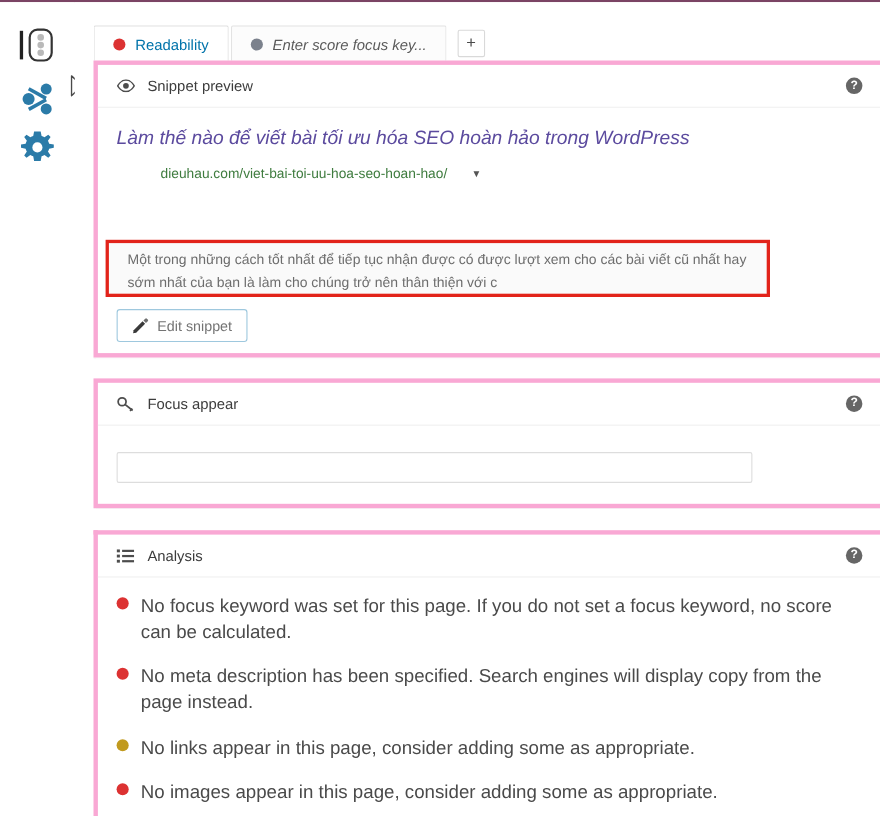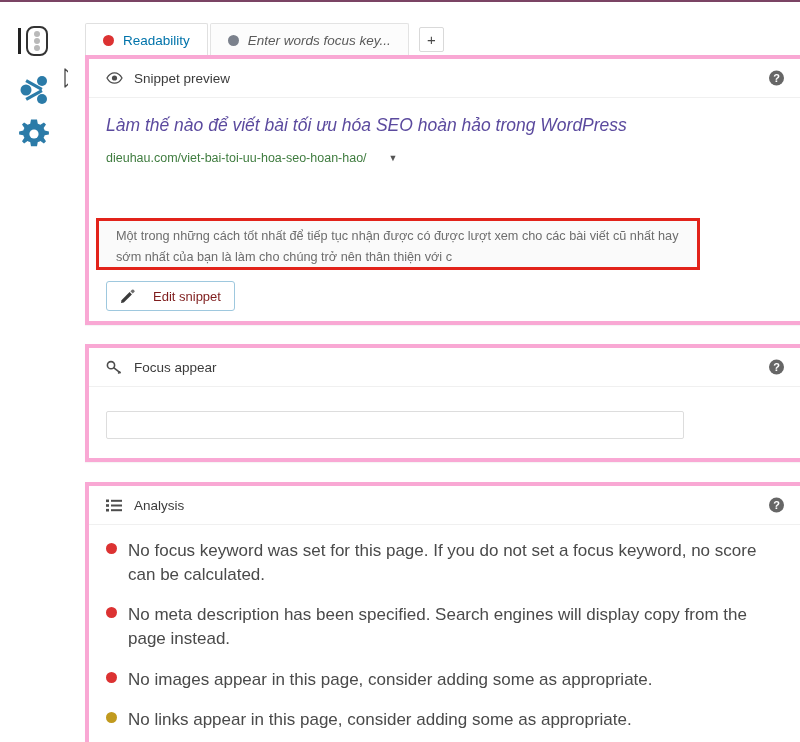--- a/index.html
+++ b/index.html
@@ -177,20 +177,21 @@
     margin-bottom: 14px;
     font-style: italic;
   }
   #snippet-url {
     font-size: 12.5px;
     color: #3f7c3f;
     margin-bottom: 8px;
     display: flex;
     align-items: center;
     gap: 22px;
+    margin-left: 40px;
   }
   #snippet-url-caret {
     color: #555555;
     font-size: 9px;
   }
 
   #snippet-desc-wrap {
     position: absolute;
     left: 7px;
     top: 159px;
@@ -208,27 +209,27 @@
   }
 
   #edit-snippet-btn {
     position: absolute;
     left: 17px;
     top: 222px;
     height: 30px;
     box-sizing: border-box;
     display: flex;
     align-items: center;
-    gap: 18px;
+    gap: 8px;
     padding: 0 13px;
     border: 1px solid #9ec8de;
     border-radius: 3px;
     background: #ffffff;
     font-size: 13px;
-    color: #7f1d1d;
+    color: #737373;
   }
 
   
   #keyword-input {
     position: absolute;
     left: 17px;
     top: 63px;
     width: 578px;
     height: 28px;
     box-sizing: border-box;
@@ -315,21 +316,21 @@
 
 <div id="content">
 
   <div id="tabs">
     <div class="tab active">
       <span class="tab-dot" style="background:#dc3232"></span>
       <span class="tab-label">Readability</span>
     </div>
     <div class="tab inactive">
       <span class="tab-dot" style="background:#7b818c"></span>
-      <span class="tab-label">Enter words focus key...</span>
+      <span class="tab-label">Enter score focus key...</span>
     </div>
     <div id="tab-add">+</div>
   </div>
 
   <div class="card" id="card-snippet">
 
     <div class="card-head">
       <span class="card-head-icon">
         <svg width="17" height="12" viewBox="0 0 17 12">
           <path d="M8.5 0.8 C3.8 0.8 1 6 1 6 s2.8 5.2 7.5 5.2 S16 6 16 6 S13.2 0.8 8.5 0.8 z" fill="none" stroke="#4d4d4d" stroke-width="1.3"></path>
@@ -407,30 +408,30 @@
         <span class="analysis-dot" style="background:#dc3232"></span>
         <span class="analysis-text">No focus keyword was set for this page. If you do not set a focus keyword, no score can be calculated.</span>
       </div>
 
       <div class="analysis-item">
         <span class="analysis-dot" style="background:#dc3232"></span>
         <span class="analysis-text">No meta description has been specified. Search engines will display copy from the page instead.</span>
       </div>
 
       <div class="analysis-item">
+        <span class="analysis-dot" style="background:#c19a1e"></span>
+        <span class="analysis-text">No links appear in this page, consider adding some as appropriate.</span>
+      </div>
+
+      <div class="analysis-item">
         <span class="analysis-dot" style="background:#dc3232"></span>
         <span class="analysis-text">No images appear in this page, consider adding some as appropriate.</span>
       </div>
 
       <div class="analysis-item">
-        <span class="analysis-dot" style="background:#c19a1e"></span>
-        <span class="analysis-text">No links appear in this page, consider adding some as appropriate.</span>
-      </div>
-
-      <div class="analysis-item">
         <span class="analysis-dot" style="background:#7ad03a"></span>
       </div>
 
     </div>
 
   </div>
 
 </div>
 
 </body></html>

